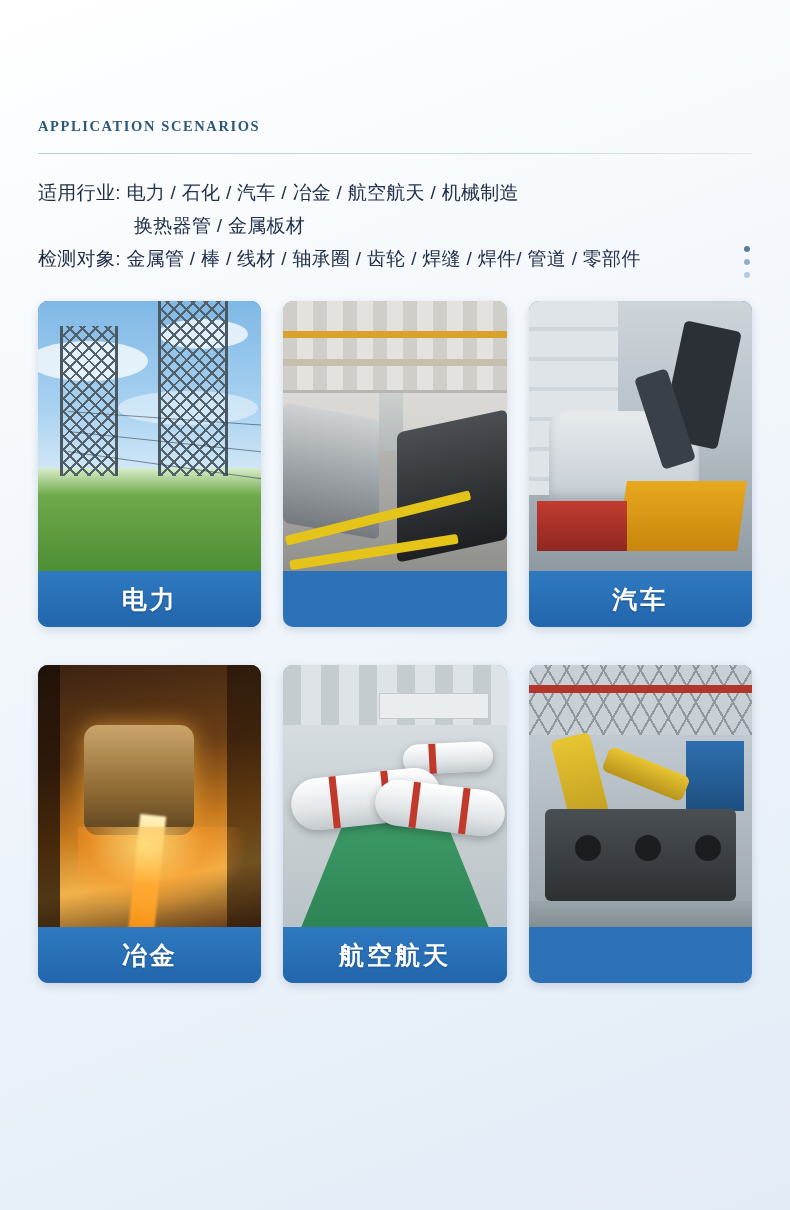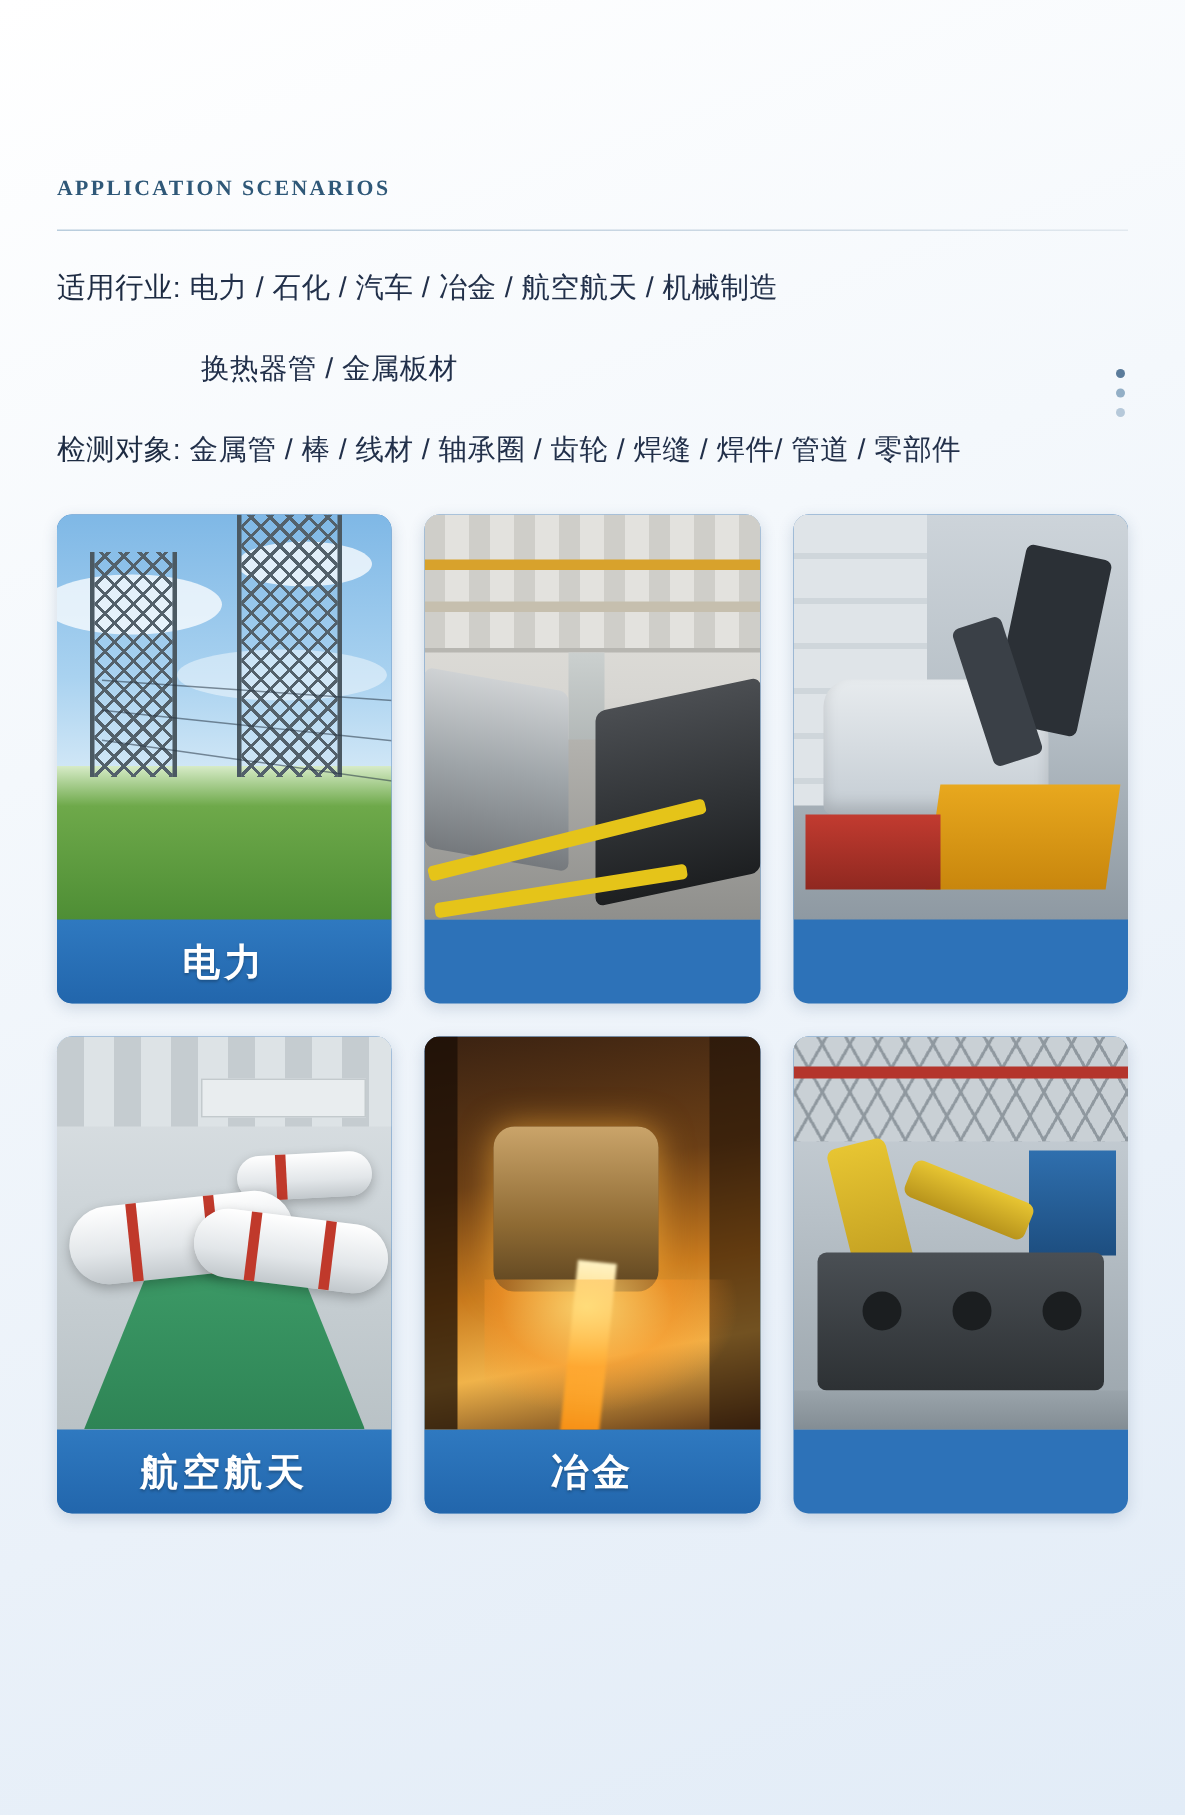--- a/index.html
+++ b/index.html
@@ -87,30 +87,30 @@
   }
 
   
   .specs {
     margin-top: 22px;
     color: #22304a;
     font-size: 19px;
     line-height: 33px;
     letter-spacing: 0.3px;
   }
-  .spec-row { white-space: nowrap; margin-top: 21px; }
+  .spec-row { white-space: nowrap; }
   .spec-row .lbl { color: #1d2b42; }
   .spec-indent { padding-left: 96px; }
 
   
   .grid {
     margin-top: 26px;
     display: grid;
     grid-template-columns: repeat(3, 1fr);
-    gap: 22px 22px;
+    gap: 38px 22px;
   }
   .card {
     border-radius: 10px;
     overflow: hidden;
     box-shadow: 0 3px 10px rgba(40, 70, 110, 0.18);
     background: #2d72b8;
   }
   .thumb {
     height: 270px;
     position: relative;
@@ -390,20 +390,32 @@
 
     <div class="card">
       <div class="thumb img-auto">
         <span class="wallpanel"></span>
         <span class="body"></span>
         <span class="robot r1"></span>
         <span class="robot r2"></span>
         <span class="orange"></span>
         <span class="red"></span>
       </div>
+      <div class="caption">汽车</div>
+    </div>
+
+    <div class="card row2">
+      <div class="thumb img-metal">
+        <span class="beamdark"></span>
+        <span class="beamdark2"></span>
+        <span class="ladle"></span>
+        <span class="pour"></span>
+        <span class="spark"></span>
+      </div>
+      <div class="caption">冶金</div>
     </div>
 
     <div class="card row2">
       <div class="thumb img-aero">
         <span class="roof"></span>
         <span class="banner"></span>
         <span class="green"></span>
         <span class="rocket rk3">
             <span class="stripe" style="left:26px;"></span>
           </span>
@@ -413,31 +425,20 @@
           </span>
         <span class="rocket rk2">
             <span class="stripe" style="left:36px;"></span>
             <span class="stripe" style="left:86px;"></span>
           </span>
       </div>
       <div class="caption">航空航天</div>
     </div>
 
     <div class="card row2">
-      <div class="thumb img-metal">
-        <span class="beamdark"></span>
-        <span class="beamdark2"></span>
-        <span class="ladle"></span>
-        <span class="pour"></span>
-        <span class="spark"></span>
-      </div>
-      <div class="caption">冶金</div>
-    </div>
-
-    <div class="card row2">
       <div class="thumb img-mach">
         <span class="truss"></span>
         <span class="redbeam"></span>
         <span class="blue"></span>
         <span class="robotarm"></span>
         <span class="robotarm2"></span>
         <span class="part">
           <span class="hole" style="left:30px;"></span>
           <span class="hole" style="left:90px;"></span>
           <span class="hole" style="left:150px;"></span>

